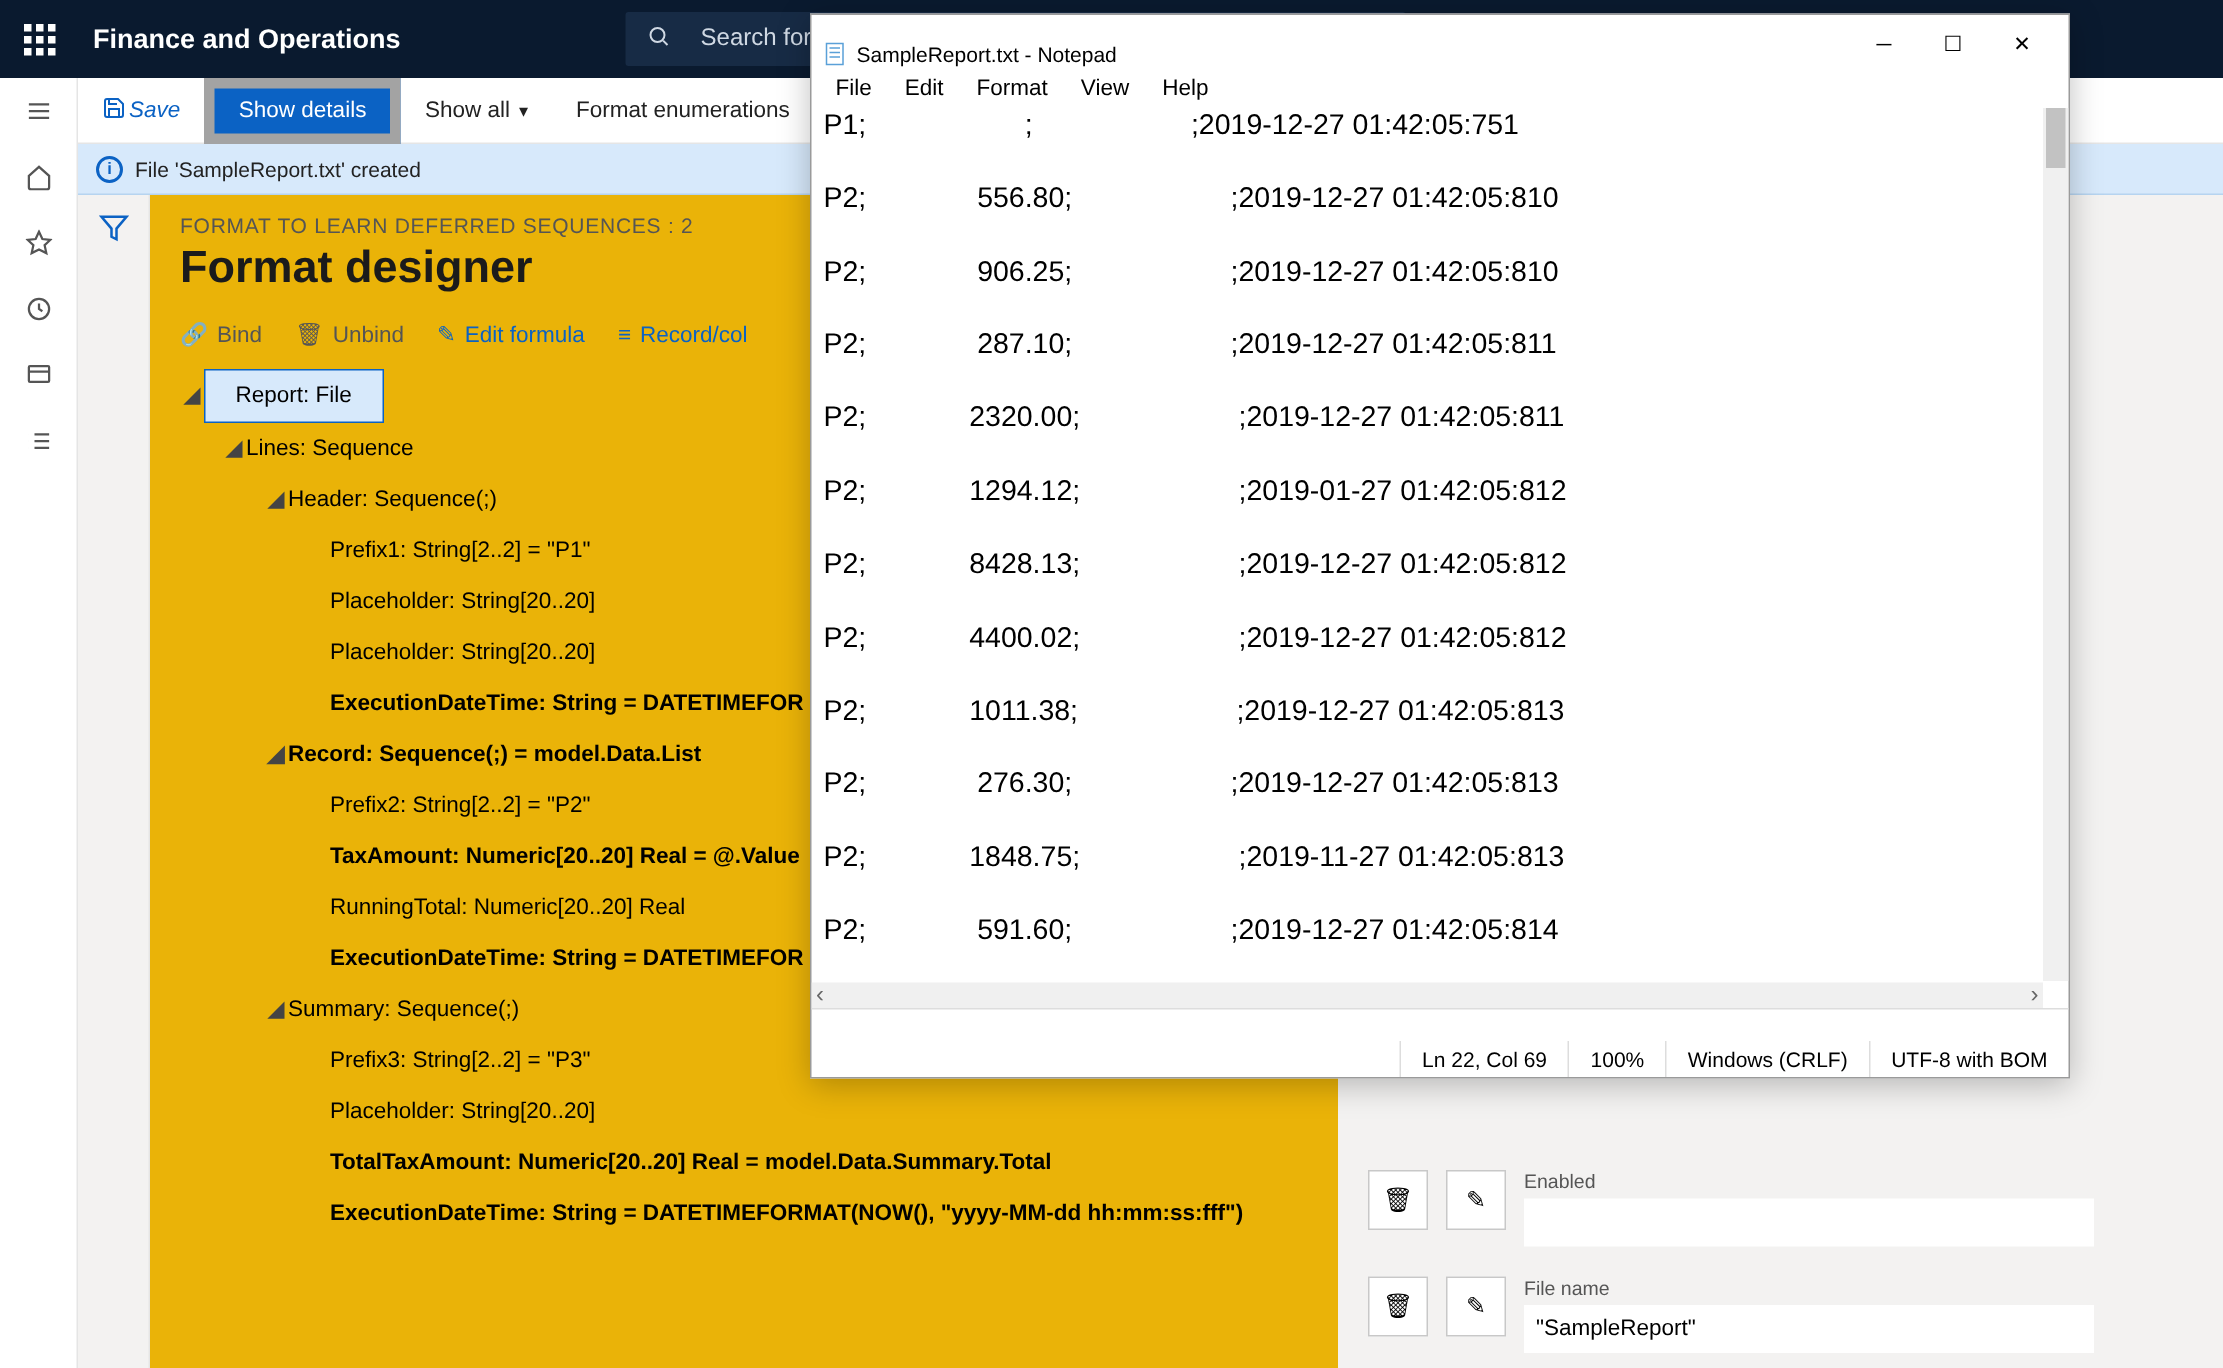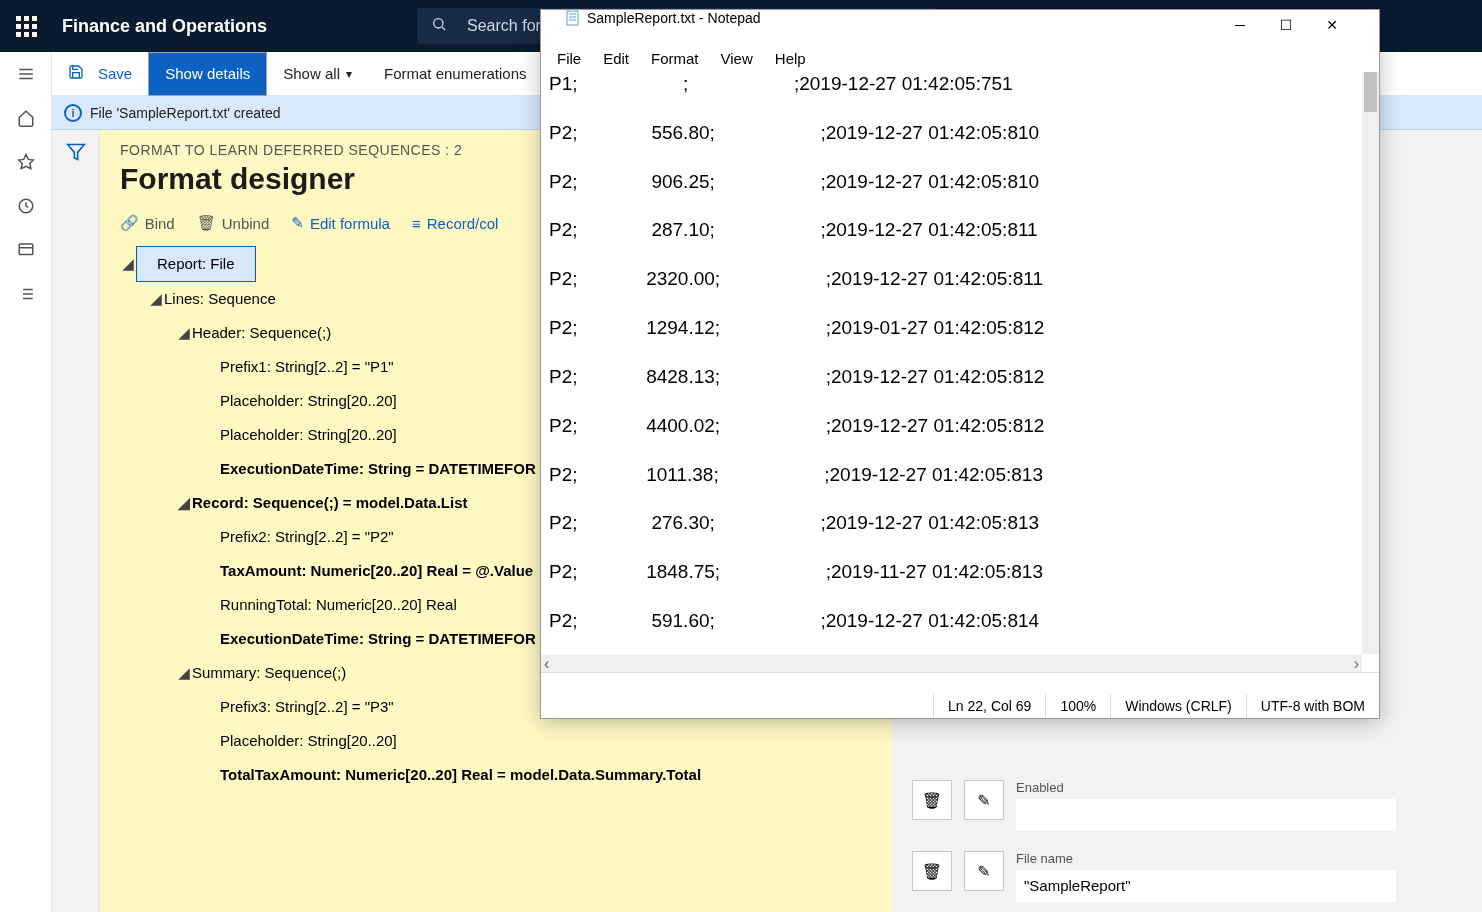--- a/index.html
+++ b/index.html
@@ -13,32 +13,32 @@
     .top-bar .search span:last-child { margin-left:20px; }
 
     .workspace { display:flex; height: calc(912px - 52px); }
     .left-rail { width: 52px; background:#fff; border-right:1px solid #e5e5e5; }
     .left-rail .rail-item { width:52px; height:44px; display:flex; align-items:center; justify-content:center; color:#555; cursor:pointer; }
 
     .main { flex:1; background:#f3f2f1; display:flex; flex-direction:column; }
 
     .actions { background:#fff; height:44px; display:flex; align-items:center; border-bottom:1px solid #e5e5e5; font-size:15px; }
     .actions .btn { height:44px; display:flex; align-items:center; padding:0 16px; gap:6px; cursor:pointer; color:#222; }
-    .actions .btn.primary { background:#0b62c4; color:#fff; border:1px solid #a3a3a3; }
-    .actions .btn.save { color:#0b62c4; gap:14px; }
+    .actions .btn.primary { background:#0b62c4; color:#fff; border:7px solid #a3a3a3; }
+    .actions .btn.save { color:#0b62c4; gap:2px;font-style:italic; }
     .actions .chev { font-size:12px; }
 
     .notice { background:#d7e9fb; border-bottom:1px solid #b6d4f0; height:36px; display:flex; align-items:center; padding-left:12px; font-size:14px; color:#222; gap:8px; }
     .notice .info-icon { width:18px; height:18px; border:2px solid #0b62c4; border-radius:50%; color:#0b62c4; font-size:11px; display:flex; align-items:center; justify-content:center; font-weight:bold; }
 
     .content { flex:1; display:flex; }
     .filter-col { width:48px; border-right:1px solid #e5e5e5; display:flex; justify-content:center; padding-top:12px; }
     .filter-col svg { stroke:#0b62c4; }
 
-    .designer { flex:1; padding:12px 20px 20px 20px; background:#fef9c3; overflow:hidden; }
+    .designer { flex:1; padding:12px 20px 20px 20px; background:#eab308; overflow:hidden; }
     .designer .breadcrumb { font-size:14px; letter-spacing:0.5px; color:#555; text-transform:uppercase; }
     .designer h1 { font-size:30px; font-weight:600; color:#1b1b1b; margin-top:4px; margin-bottom:14px; }
 
     .designer-toolbar { display:flex; gap:22px; font-size:15px; color:#555; margin-bottom:10px; padding:4px 0; }
     .designer-toolbar .tbtn { display:flex; align-items:center; gap:6px; cursor:pointer; }
     .designer-toolbar .tbtn.blue { color:#0b62c4; }
 
     .tree { font-size:15px; line-height:34px; }
     .tree .node { display:flex; align-items:center; white-space:nowrap; }
     .tree .node .caret { width:16px; text-align:center; color:#444; cursor:pointer; }
@@ -46,21 +46,21 @@
     .tree .b { font-weight:600; }
 
     .side-panel { width:590px; background:#f3f2f1; padding:10px 20px; display:flex; flex-direction:column; gap:20px; }
     .side-panel .field-row { display:flex; align-items:flex-start; gap:12px; }
     .side-panel .icon-btn { width:40px; height:40px; border:1px solid #c8c8c8; background:#fff; display:flex; align-items:center; justify-content:center; cursor:pointer; }
     .side-panel label { font-size:13px; color:#555; display:block; margin-bottom:4px;}
     .side-panel .txt { background:#fff; border:none; border-bottom:1px solid transparent; height:32px; width:380px; padding:4px 8px; font-size:15px; }
 
     
     .notepad { position:absolute; left:540px; top:9px; width:840px; height:710px; background:#fff; border:1px solid #9a9a9a; box-shadow:0 4px 20px rgba(0,0,0,.25); display:flex; flex-direction:column; font-family: Consolas, monospace; }
-    .np-title { height:34px; display:flex; align-items:flex-start; padding:0 24px; font-family:"Segoe UI"; font-size:14px; }
+    .np-title { height:34px; display:flex; align-items:flex-end; padding:0 8px; font-family:"Segoe UI"; font-size:14px; }
     .np-title .icon { width:16px; height:16px; margin-right:6px; }
     .np-title .spacer { flex:1; }
     .np-title .ctrl { width:46px; height:30px; display:flex; align-items:center; justify-content:center; cursor:pointer; }
     .np-menu { height:28px; display:flex; gap:6px; padding:0 8px; font-family:"Segoe UI"; font-size:15px; align-items:center; }
     .np-menu span { padding:2px 8px; cursor:pointer; }
     .np-body { flex:1; overflow:hidden; position:relative; }
     .np-body pre { font-family:Consolas, "Courier New", monospace; font-size:19px; line-height:24.4px; white-space:pre; padding:0 8px; }
     .np-body .line { display:block; }
     .np-scroll-v { position:absolute; right:0; top:0; bottom:18px; width:17px; background:#f0f0f0; }
     .np-scroll-v .thumb { position:absolute; left:2px; right:2px; top:0; height:40px; background:#c2c2c2; }
@@ -259,20 +259,24 @@
               <span>Prefix3: String[2..2] = "P3"</span>
             </div>
           <div class="node" style="padding-left:84px">
               <span class="caret"></span>
               <span>Placeholder: String[20..20]</span>
             </div>
           <div class="node b" style="padding-left:84px">
               <span class="caret"></span>
               <span>TotalTaxAmount: Numeric[20..20] Real = model.Data.Summary.Total</span>
             </div>
+          <div class="node b" style="padding-left:84px">
+              <span class="caret"></span>
+              <span>ExecutionDateTime: String = DATETIMEFORMAT(NOW(), "yyyy-MM-dd hh:mm:ss:fff")</span>
+            </div>
         </div>
       </div>
 
       <div class="side-panel">
         <div style="height:620px"></div>
         <div class="field-row">
           <div class="icon-btn">
               <span>🗑</span>
             </div>
           <div class="icon-btn">

